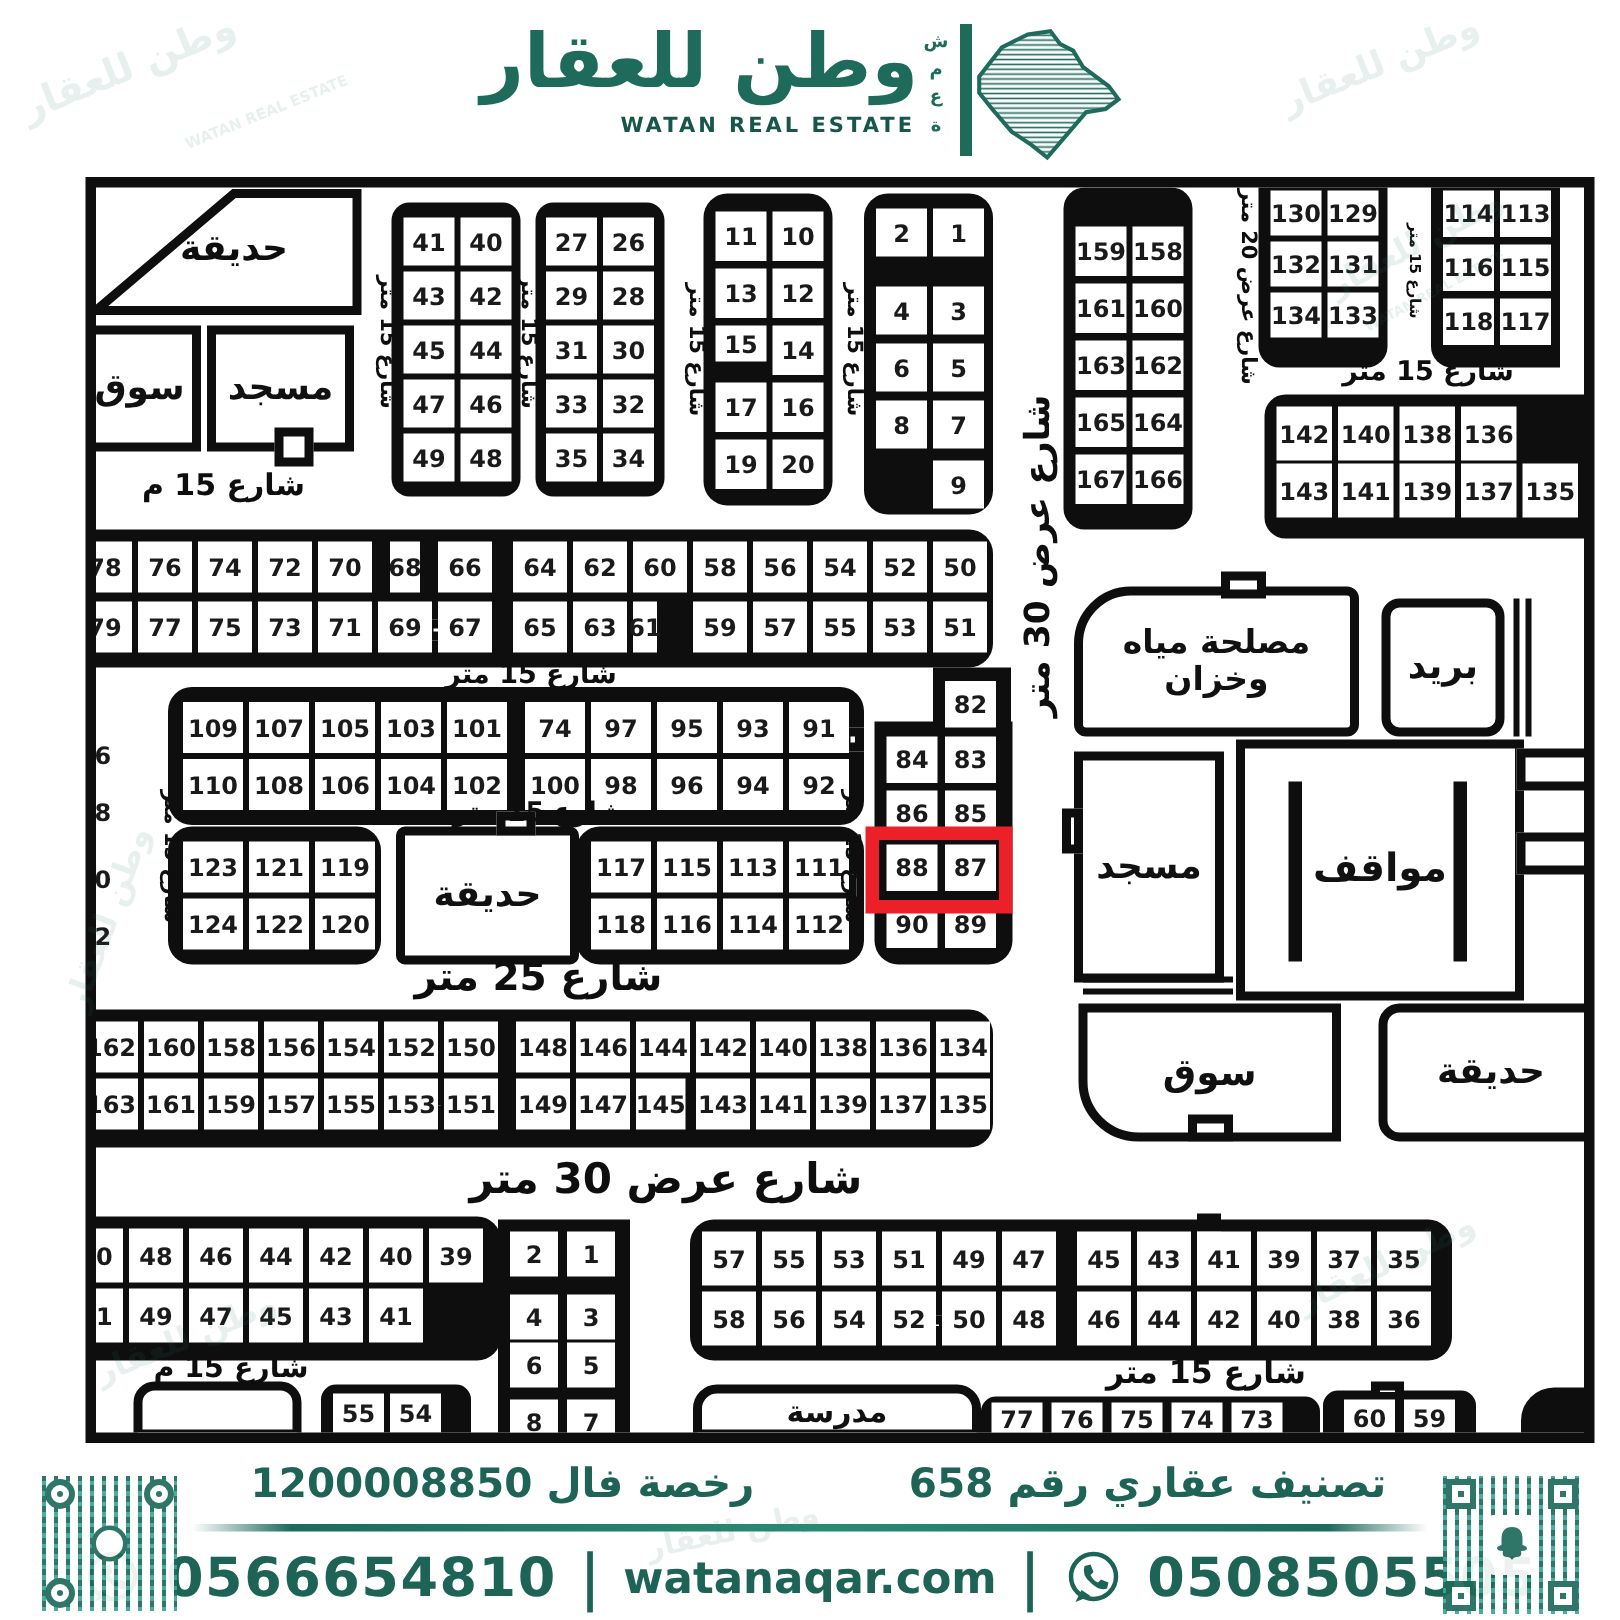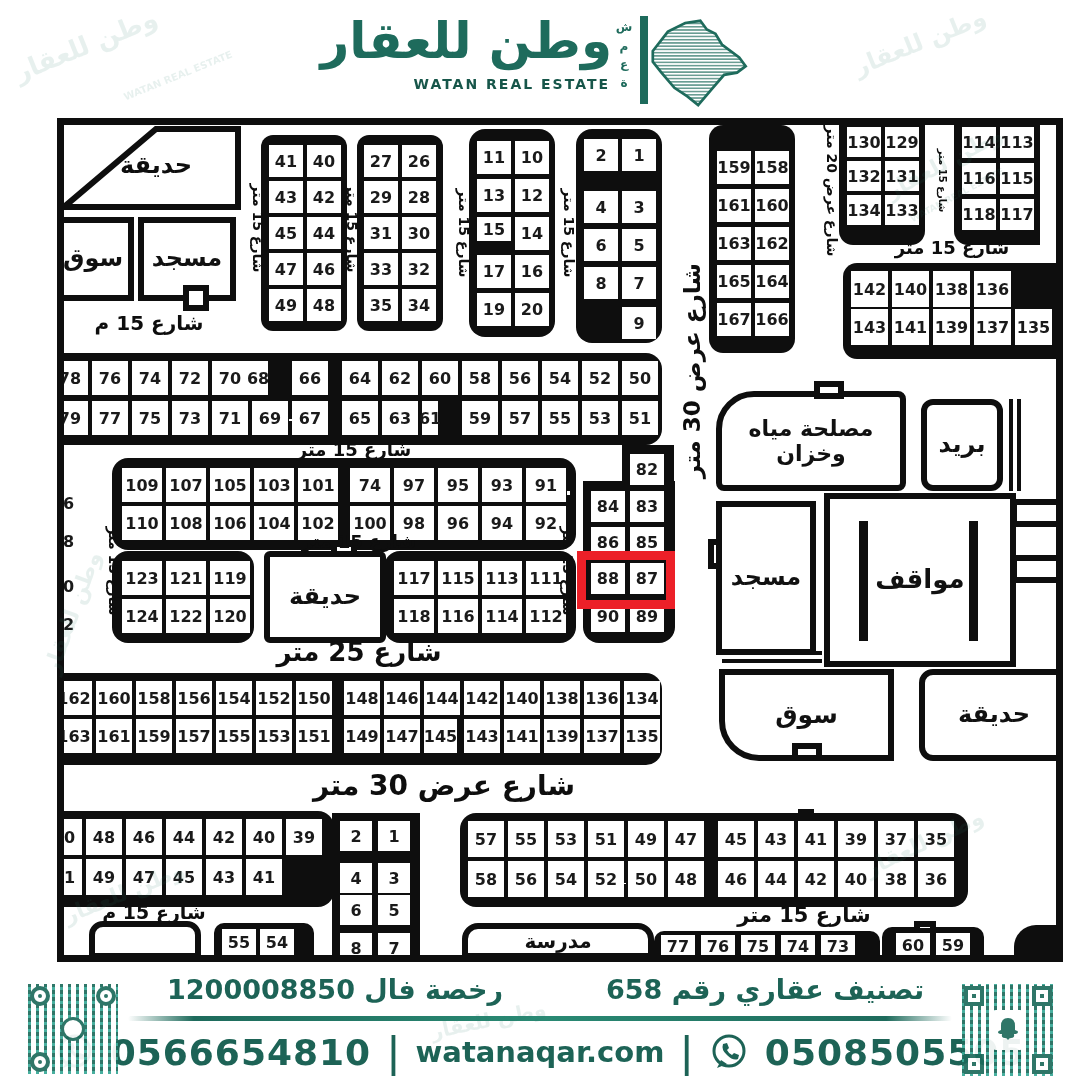--- a/index.html
+++ b/index.html
@@ -148,21 +148,21 @@
       <div class="special" style="left: 219px; top: 288px; width: 16px; height: 14px; border-radius: 0px;"></div>
       <div class="special" style="left: 214px; top: 612px; width: 16px; height: 13px; border-radius: 0px;"></div>
       <div class="special" style="left: 550px; top: 752px; width: 18px; height: 13px; border-radius: 0px;"></div>
       <div class="special" style="left: 734px; top: 684px; width: 16px; height: 11px; border-radius: 0px;"></div>
       <div class="special" style="left: 850px; top: 796px; width: 22px; height: 13px; border-radius: 0px;"></div>
       <div class="cell" style="left: -12px; top: 236px; width: 36px; height: 34px;">78</div>
       <div class="cell" style="left: 28px; top: 236px; width: 36px; height: 34px;">76</div>
       <div class="cell" style="left: 68px; top: 236px; width: 36px; height: 34px;">74</div>
       <div class="cell" style="left: 108px; top: 236px; width: 36px; height: 34px;">72</div>
       <div class="cell" style="left: 148px; top: 236px; width: 36px; height: 34px;">70</div>
-      <div class="cell" style="left: 184px; top: 236px; width: 20px; height: 34px;">68</div>
+      <div class="cell" style="left: 196px; top: 236px; width: 20px; height: 34px;">68</div>
       <div class="cell" style="left: 228px; top: 236px; width: 36px; height: 34px;">66</div>
       <div class="cell" style="left: 278px; top: 236px; width: 36px; height: 34px;">64</div>
       <div class="cell" style="left: 318px; top: 236px; width: 36px; height: 34px;">62</div>
       <div class="cell" style="left: 358px; top: 236px; width: 36px; height: 34px;">60</div>
       <div class="cell" style="left: 398px; top: 236px; width: 36px; height: 34px;">58</div>
       <div class="cell" style="left: 438px; top: 236px; width: 36px; height: 34px;">56</div>
       <div class="cell" style="left: 478px; top: 236px; width: 36px; height: 34px;">54</div>
       <div class="cell" style="left: 518px; top: 236px; width: 36px; height: 34px;">52</div>
       <div class="cell" style="left: 558px; top: 236px; width: 36px; height: 34px;">50</div>
       <div class="cell" style="left: -12px; top: 276px; width: 36px; height: 34px;">79</div>

